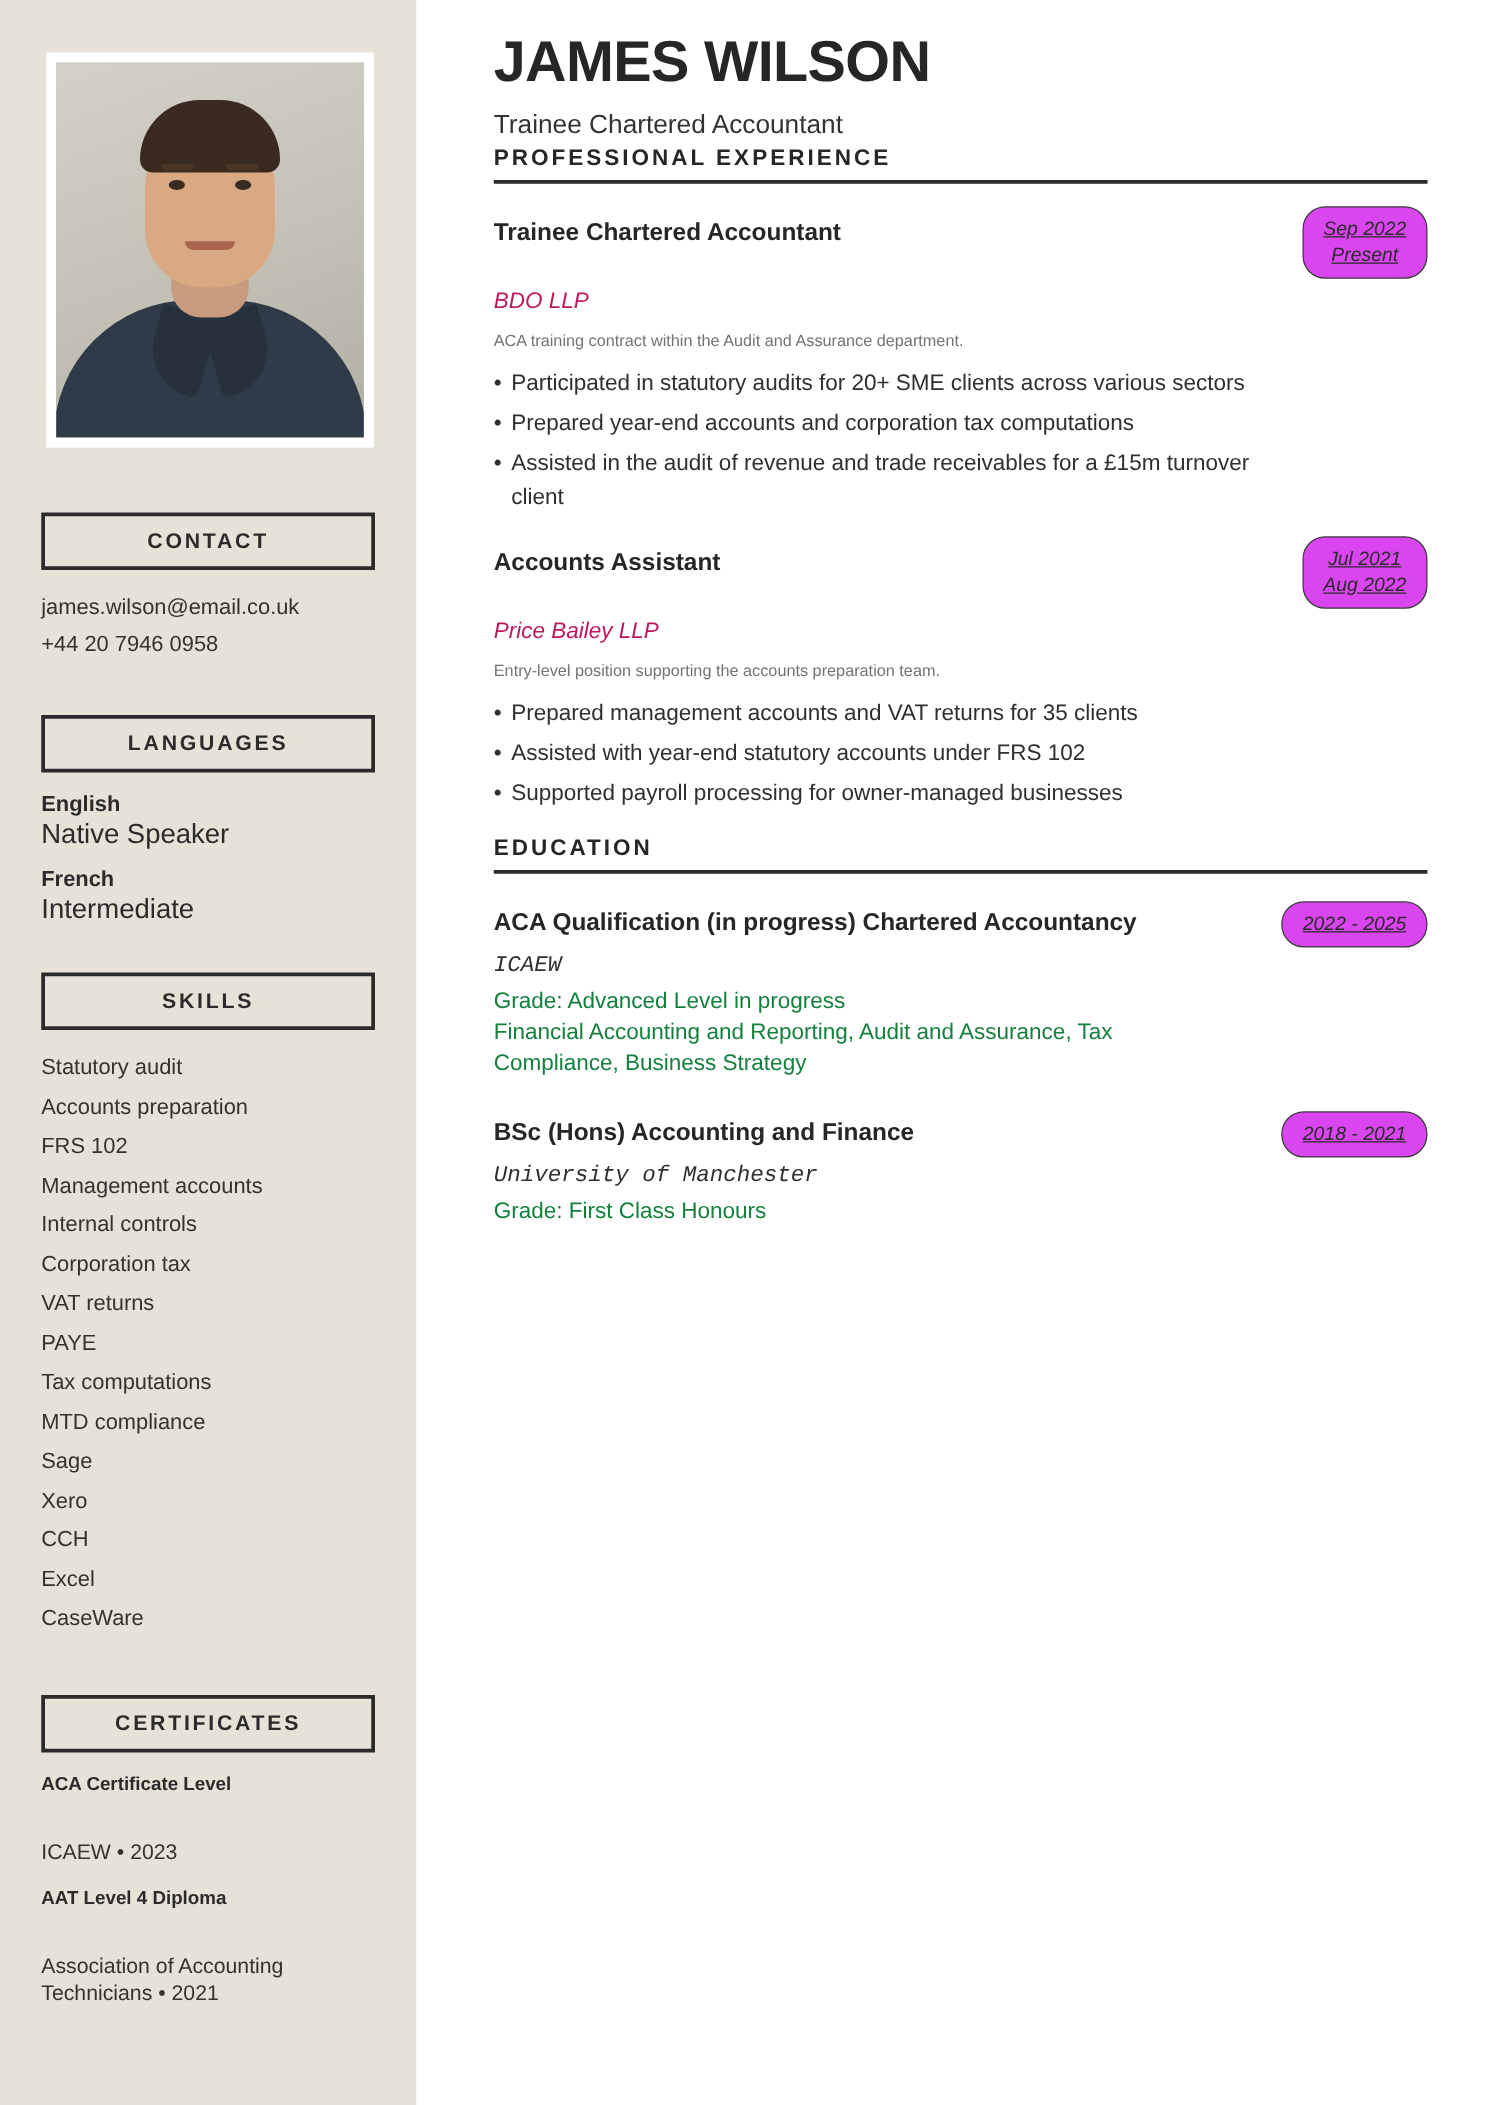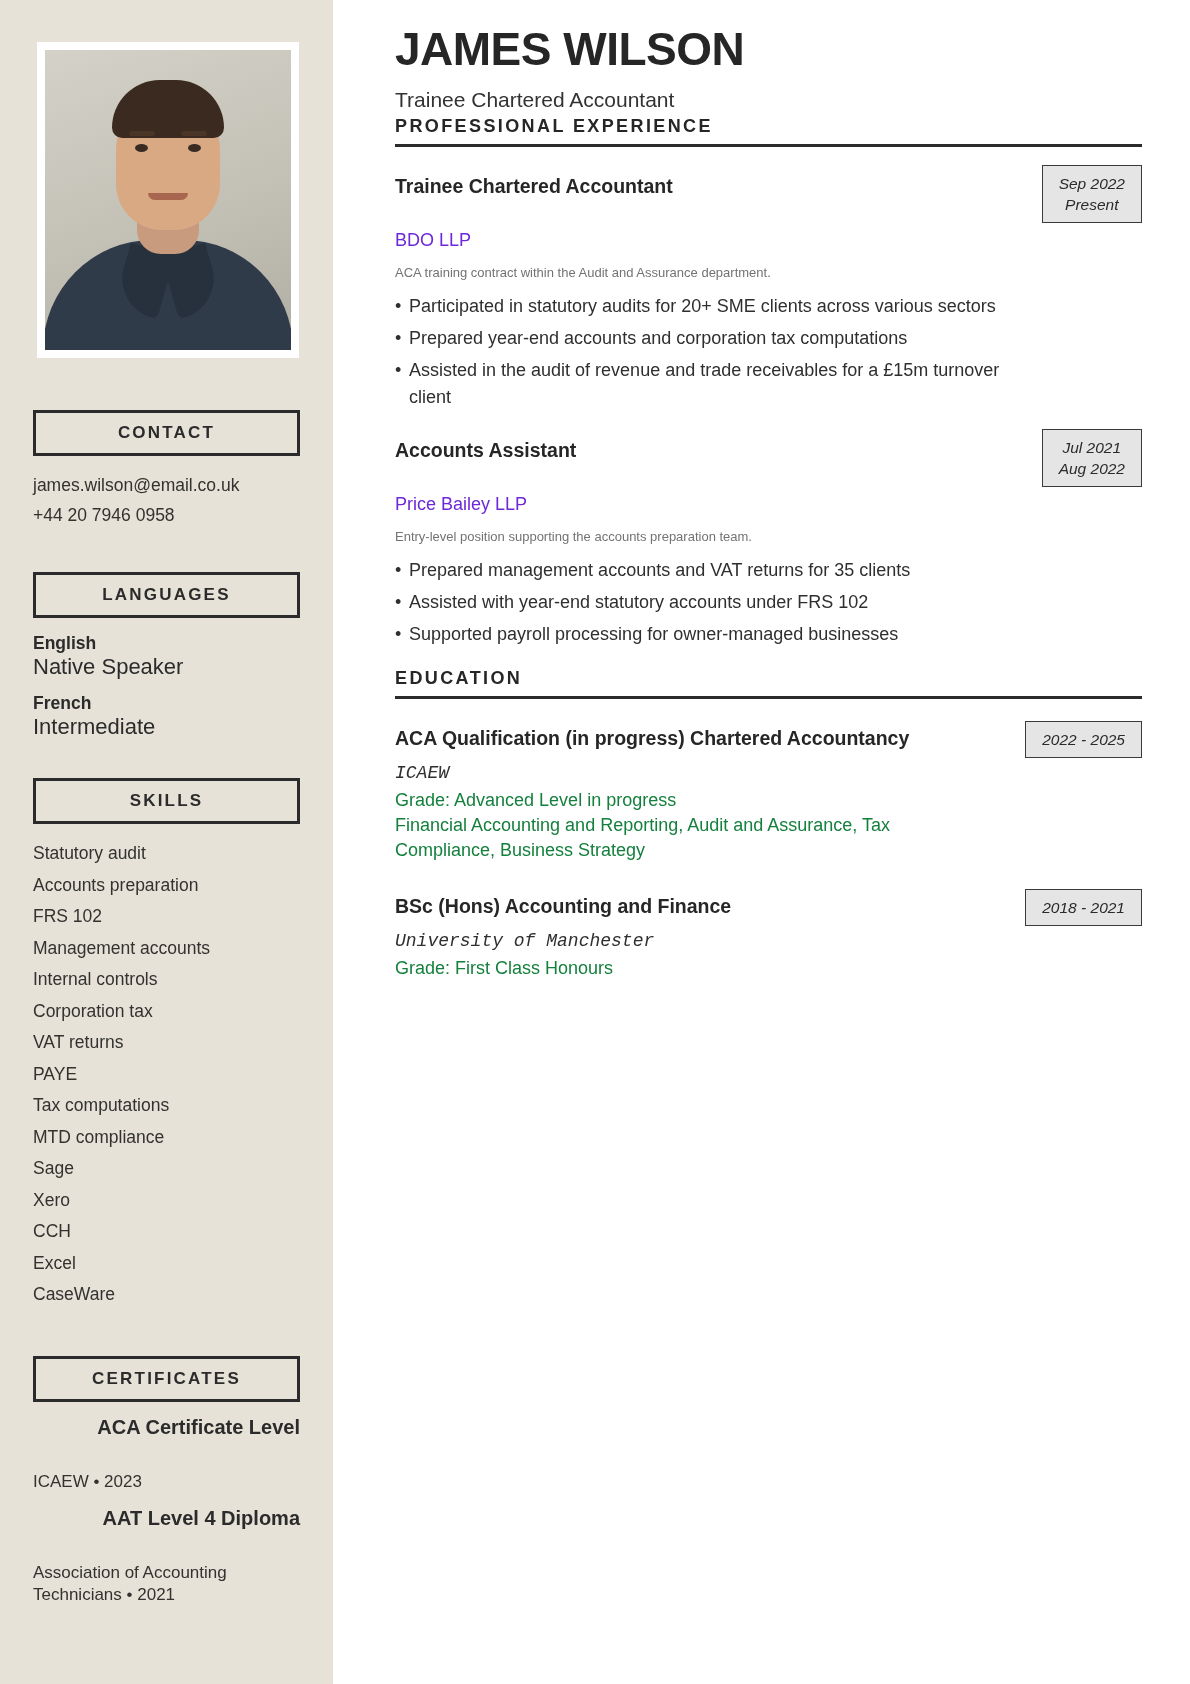--- a/index.html
+++ b/index.html
@@ -115,21 +115,21 @@
 
   .skills-block { margin-top: 40px; }
   .skill-item {
     font-size: 17.5px;
     line-height: 31.5px;
     color: #33322f;
   }
 
   .cert-block { margin-top: 45px; }
   .cert-item { margin-bottom: 14px; }
-  .cert-name { font-weight: bold; font-size: 20px; line-height: 23px; text-align: right; }
+  .cert-name { font-weight: bold; font-size: 15px; line-height: 23px; }
   .cert-meta { font-size: 17px; line-height: 22px; color:#33322f;margin-top:32px; }
 
   
   .main {
     flex: 1;
     padding: 22px 48px 0 62px;
     position: relative;
   }
 
   .name {
@@ -171,37 +171,39 @@
   .entry-title {
     font-size: 19.5px;
     font-weight: bold;
     line-height: 26px;
     color: #262626;
     flex: 1 1 auto;
     white-space: nowrap;
   }
   .date-badge {
     border: 1.6px solid #3a3a3a;
-    border-radius: 0;
+    border-radius: 18px;
     padding: 7px 16px;
     font-style: italic;
     font-size: 15.5px;
     line-height: 21px;
     text-align: center;
     white-space: nowrap;
-    background: #e5e5e5;
+    background: #d946ef;
     flex: 0 0 auto;
     margin-top: -8px;
     z-index: 2;
+    text-decoration: underline;
   }
   .entry-org {
+    font-style: italic;
     font-size: 18px;
     line-height: 30px;
     margin-top: 2px;
-    color: #6d28d9;
+    color: #be185d;
   }
   .entry-desc {
     font-size: 13px;
     line-height: 28px;
     margin-top: 4px;
     color: #737373;
     max-width: 640px;
   }
   .bullets { margin-top: 6px; }
   .bullet {

